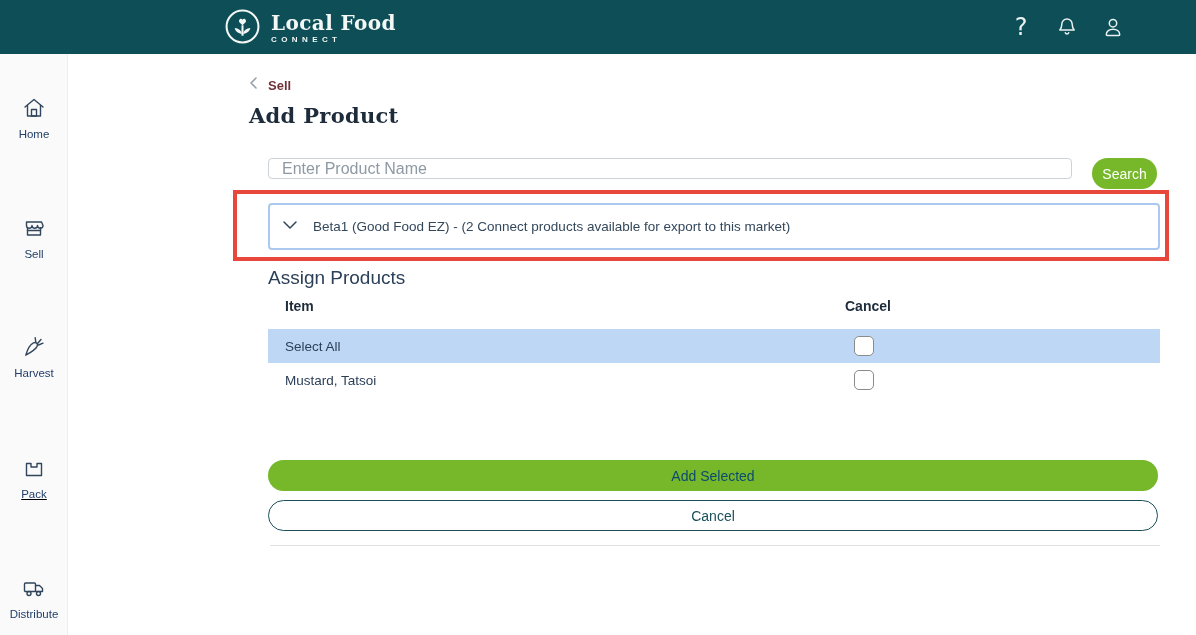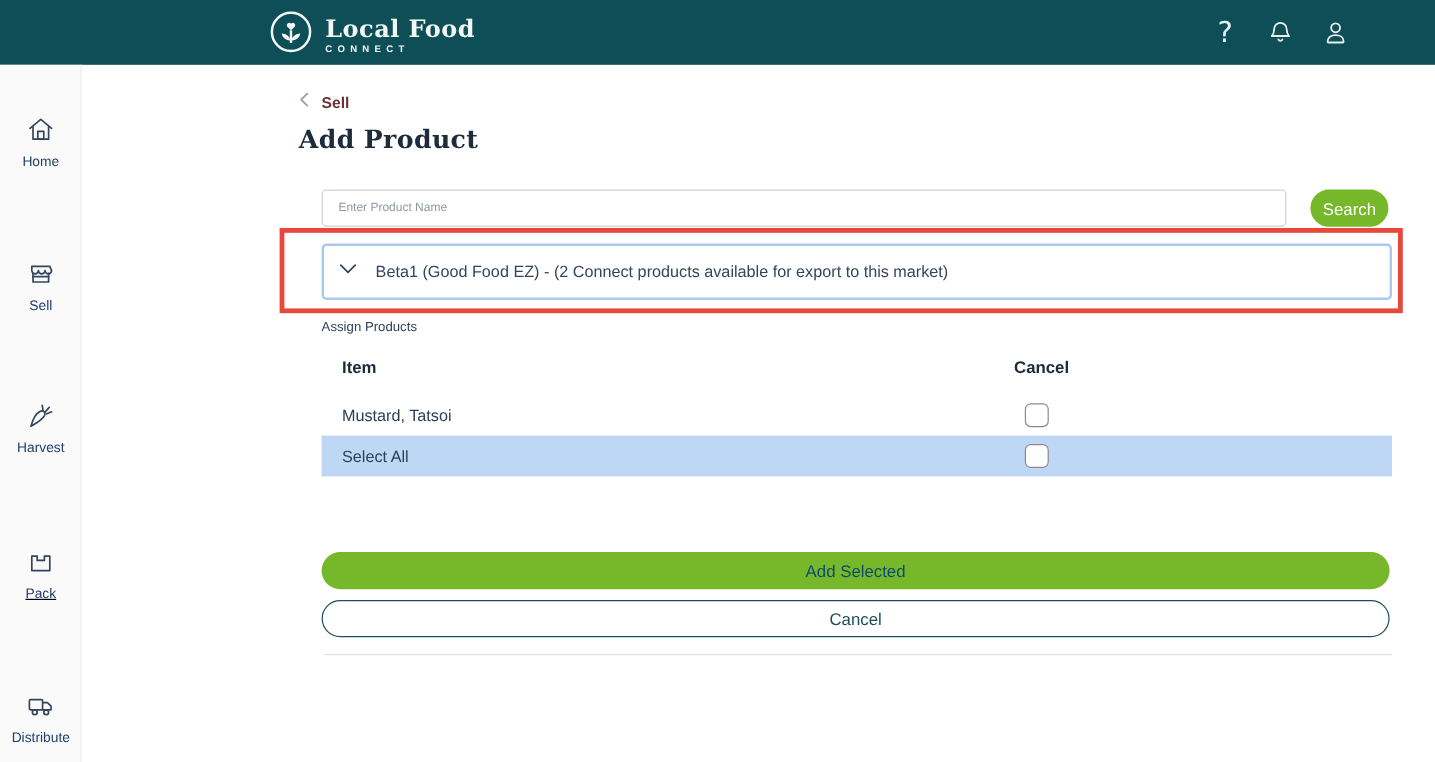--- a/index.html
+++ b/index.html
@@ -21,30 +21,30 @@
   .sidebar { position:absolute; left:0; top:54px; width:68px; height:581px; background:#fafafa; border-right:1px solid #ededed; }
   .nav-item { position:absolute; left:0; width:68px; display:flex; flex-direction:column; align-items:center; gap:3px; cursor:pointer; }
   .nav-item svg { stroke:#31465c; fill:none; stroke-width:1.4; stroke-linecap:round; stroke-linejoin:round; }
   .nav-label { font-size:11.5px; color:#23406a; }
 
   
   .breadcrumb { position:absolute; left:248px; top:76px; display:flex; align-items:center; gap:8px; cursor:pointer; }
   .crumb-label { font-size:13px; font-weight:700; color:#6e3238; }
   .page-title { position:absolute; left:249px; top:103px; font-family:"DejaVu Serif", serif; font-weight:700; font-size:21px; color:#1d2b3a; letter-spacing:0.3px; }
 
-  .search-input { position:absolute; left:268px; top:158px; width:804px; height:31px; border:1px solid #ccd2d8; border-radius:4px; padding:0 13px; font-size:10px; color:#2b3f58; font-family:"Liberation Sans", sans-serif; outline:none; }
+  .search-input { position:absolute; left:268px; top:158px; width:804px; height:21px; border:1px solid #ccd2d8; border-radius:4px; padding:0 13px; font-size:16px; color:#2b3f58; font-family:"Liberation Sans", sans-serif; outline:none; }
   .search-input::placeholder { color:#8e99a4; }
   .search-btn { position:absolute; left:1092px; top:158px; width:65px; height:31px; border:none; border-radius:16px; background:#76b82a; color:#fff; font-size:14px; font-family:"Liberation Sans", sans-serif; cursor:pointer; }
 
   .annotation-box { position:absolute; left:233px; top:190px; width:936px; height:71px; border:4px solid #e8473b; pointer-events:none; z-index:5; }
 
   .market-dd { position:absolute; left:268px; top:203px; width:892px; height:47px; background:#fff; border:2px solid #abc9ee; border-radius:4px; display:flex; align-items:center; padding:4px 10px; gap:13px; cursor:pointer; }
   .market-value { font-size:13.5px; color:#33475b; }
 
-  .assign-label { position:absolute; left:268px; top:267px; font-size:11px; color:#2b3f58; }
+  .assign-label { position:absolute; left:268px; top:267px; font-size:19px; color:#2b3f58; }
 
   .products-table { position:absolute; left:268px; top:298px; width:892px; }
   .thead { display:flex; align-items:flex-start; height:31px; font-size:14px; font-weight:700; color:#1d2b3a; }
   .trow  { display:flex; align-items:center; height:34px; font-size:13.5px; color:#2b3f58; cursor:pointer; }
   .trow.hl { background:#bed7f5; }
   .col-item { flex:1; padding-left:17px; }
   .col-select { width:315px; display:flex; align-items:center; }
   .checkbox { width:20px; height:20px; margin-left:9px; background:#fff; border:1.5px solid #8b8b8b; border-radius:5px; cursor:pointer; }
 
   .btn-add { position:absolute; left:268px; top:460px; width:890px; height:31px; border:none; border-radius:16px; background:#76b82a; color:#0c4a6e; font-size:14px; font-family:"Liberation Sans", sans-serif; cursor:pointer; }
@@ -176,33 +176,33 @@
   </div>
 
   <div class="assign-label">Assign Products</div>
 
   <div class="products-table">
     <div class="thead">
       <span class="col-item">Item</span>
       <span class="col-select">Cancel</span>
     </div>
 
+    <div class="trow hl">
+      <span class="col-item">Select All</span>
+      <span class="col-select">
+          <span class="checkbox"></span>
+        </span>
+    </div>
+
     <div class="trow">
       <span class="col-item">Mustard, Tatsoi</span>
       <span class="col-select">
           <span class="checkbox"></span>
         </span>
     </div>
 
-    <div class="trow hl">
-      <span class="col-item">Select All</span>
-      <span class="col-select">
-          <span class="checkbox"></span>
-        </span>
-    </div>
-
   </div>
 
   <button class="btn-add">Add Selected</button>
   <button class="btn-cancel">Cancel</button>
   <div class="divider"></div>
 
 </div>
 
 </body></html>

